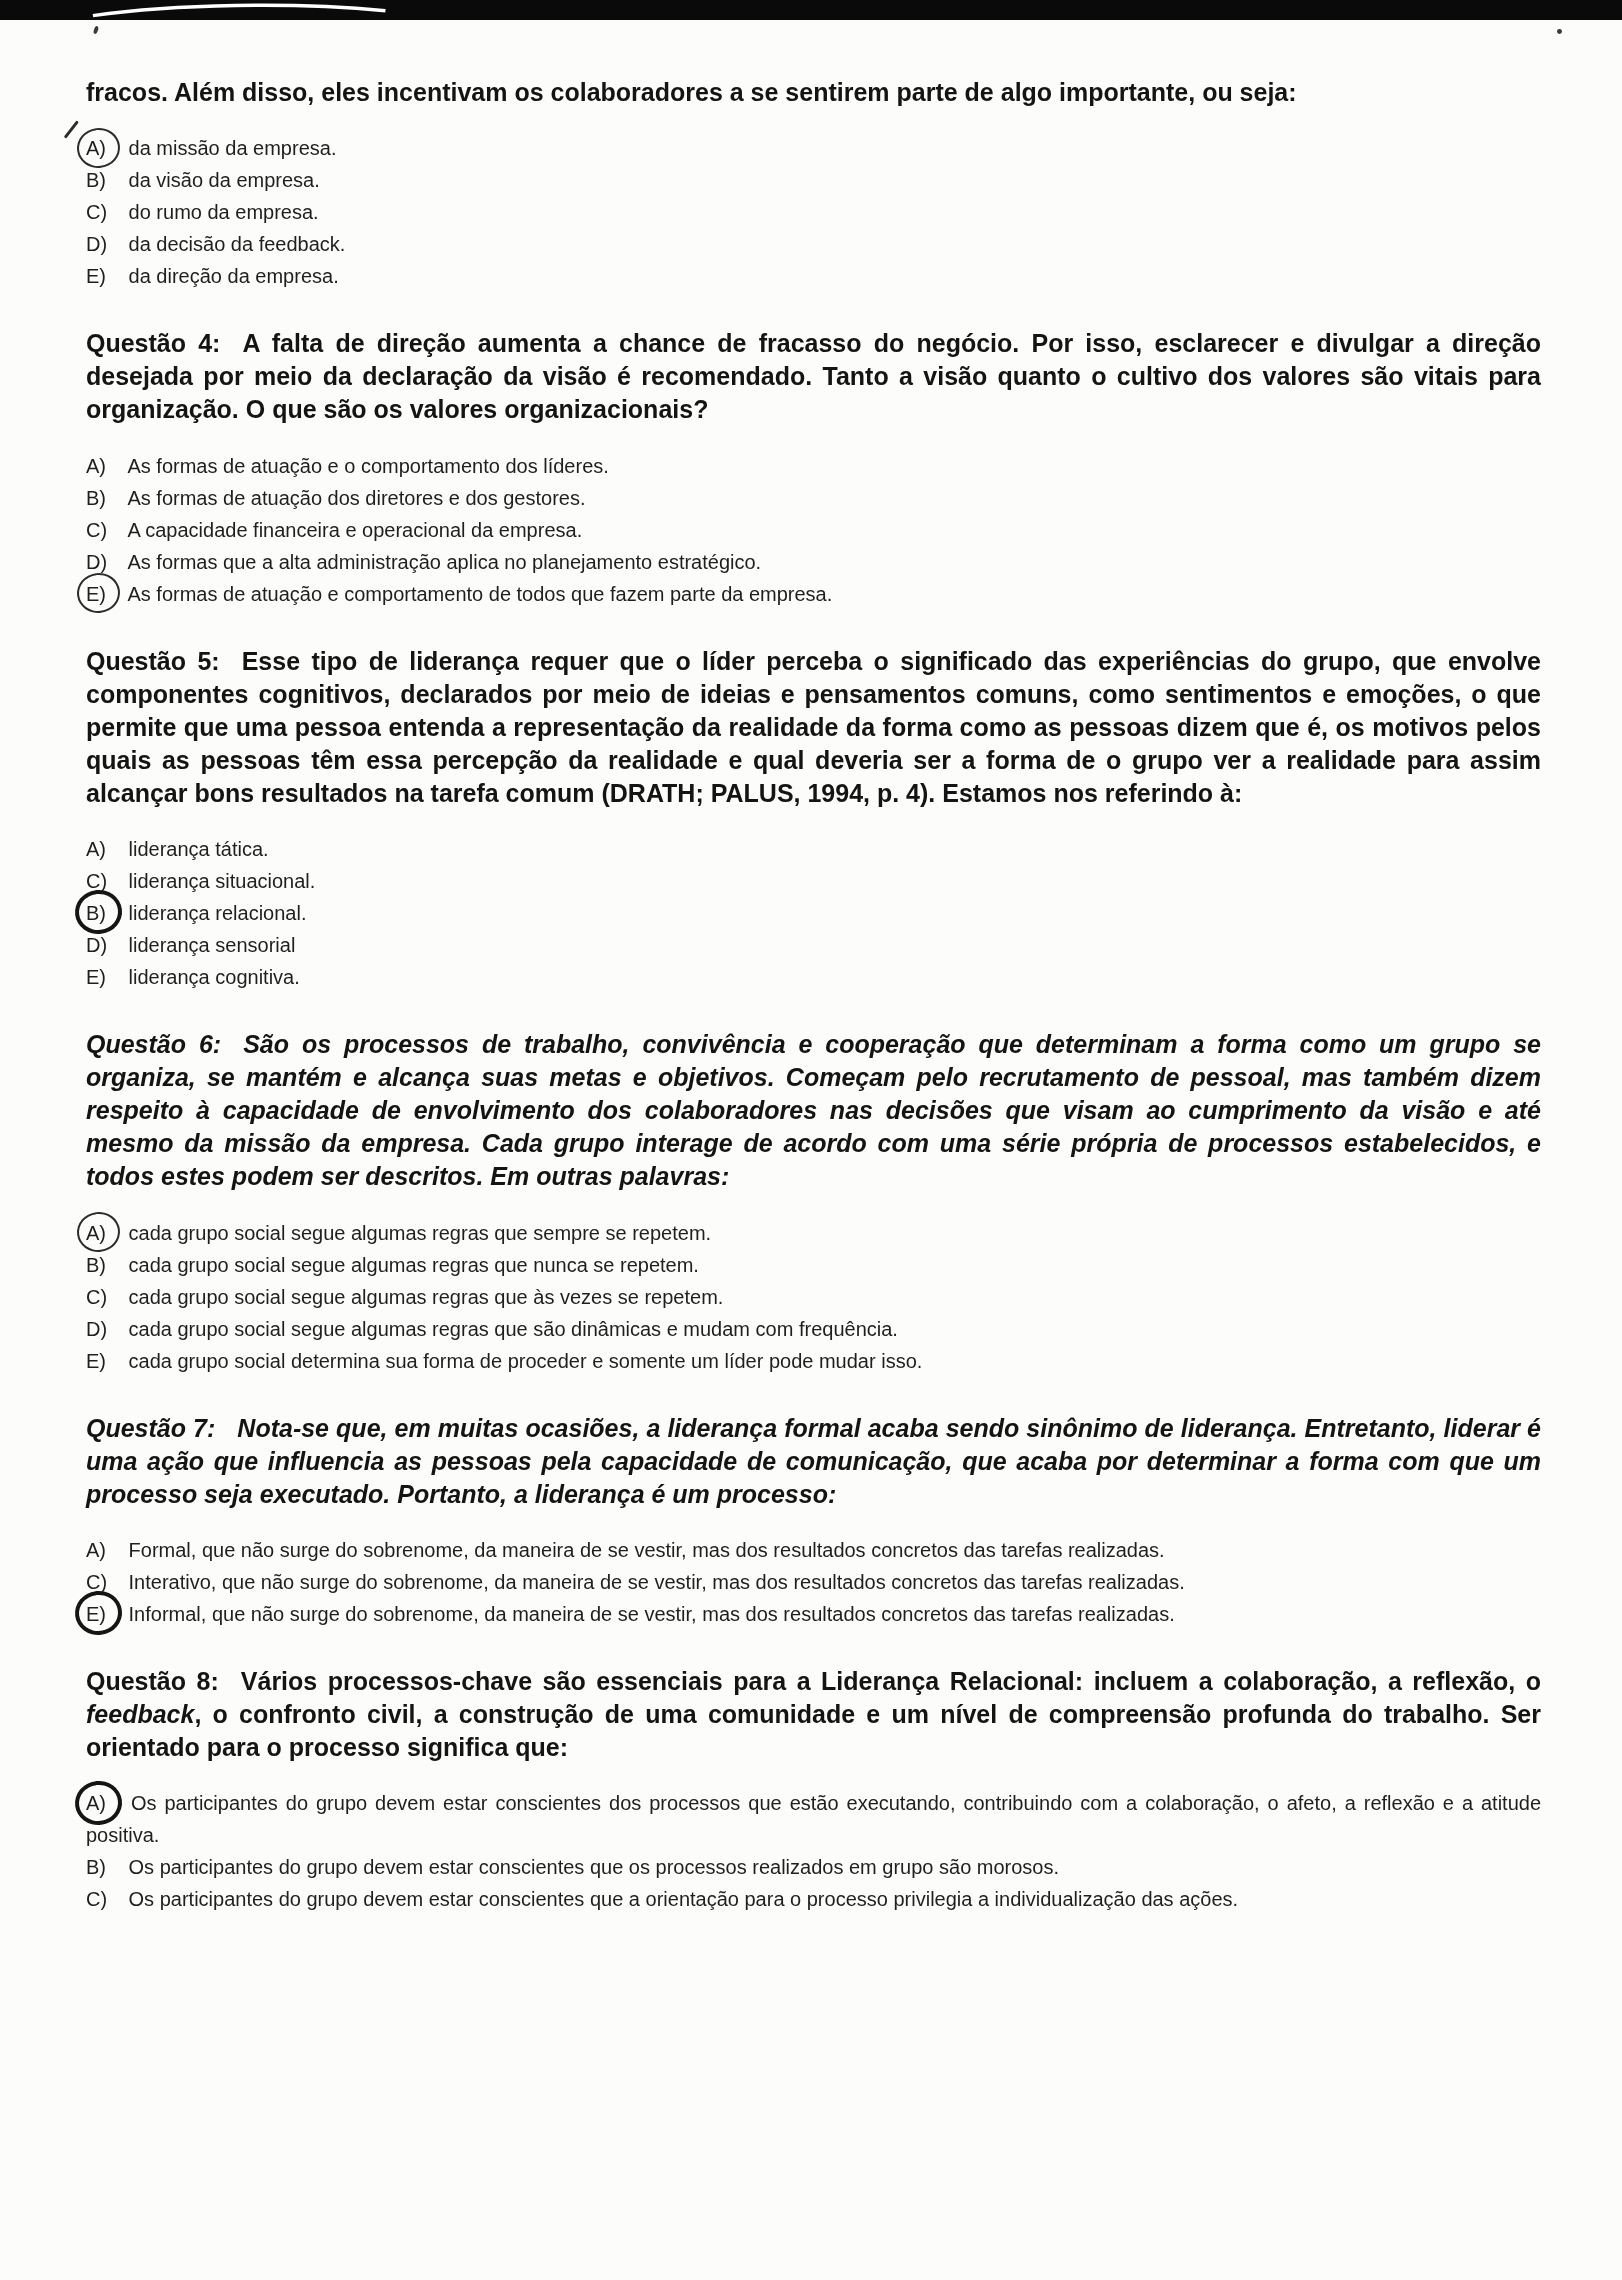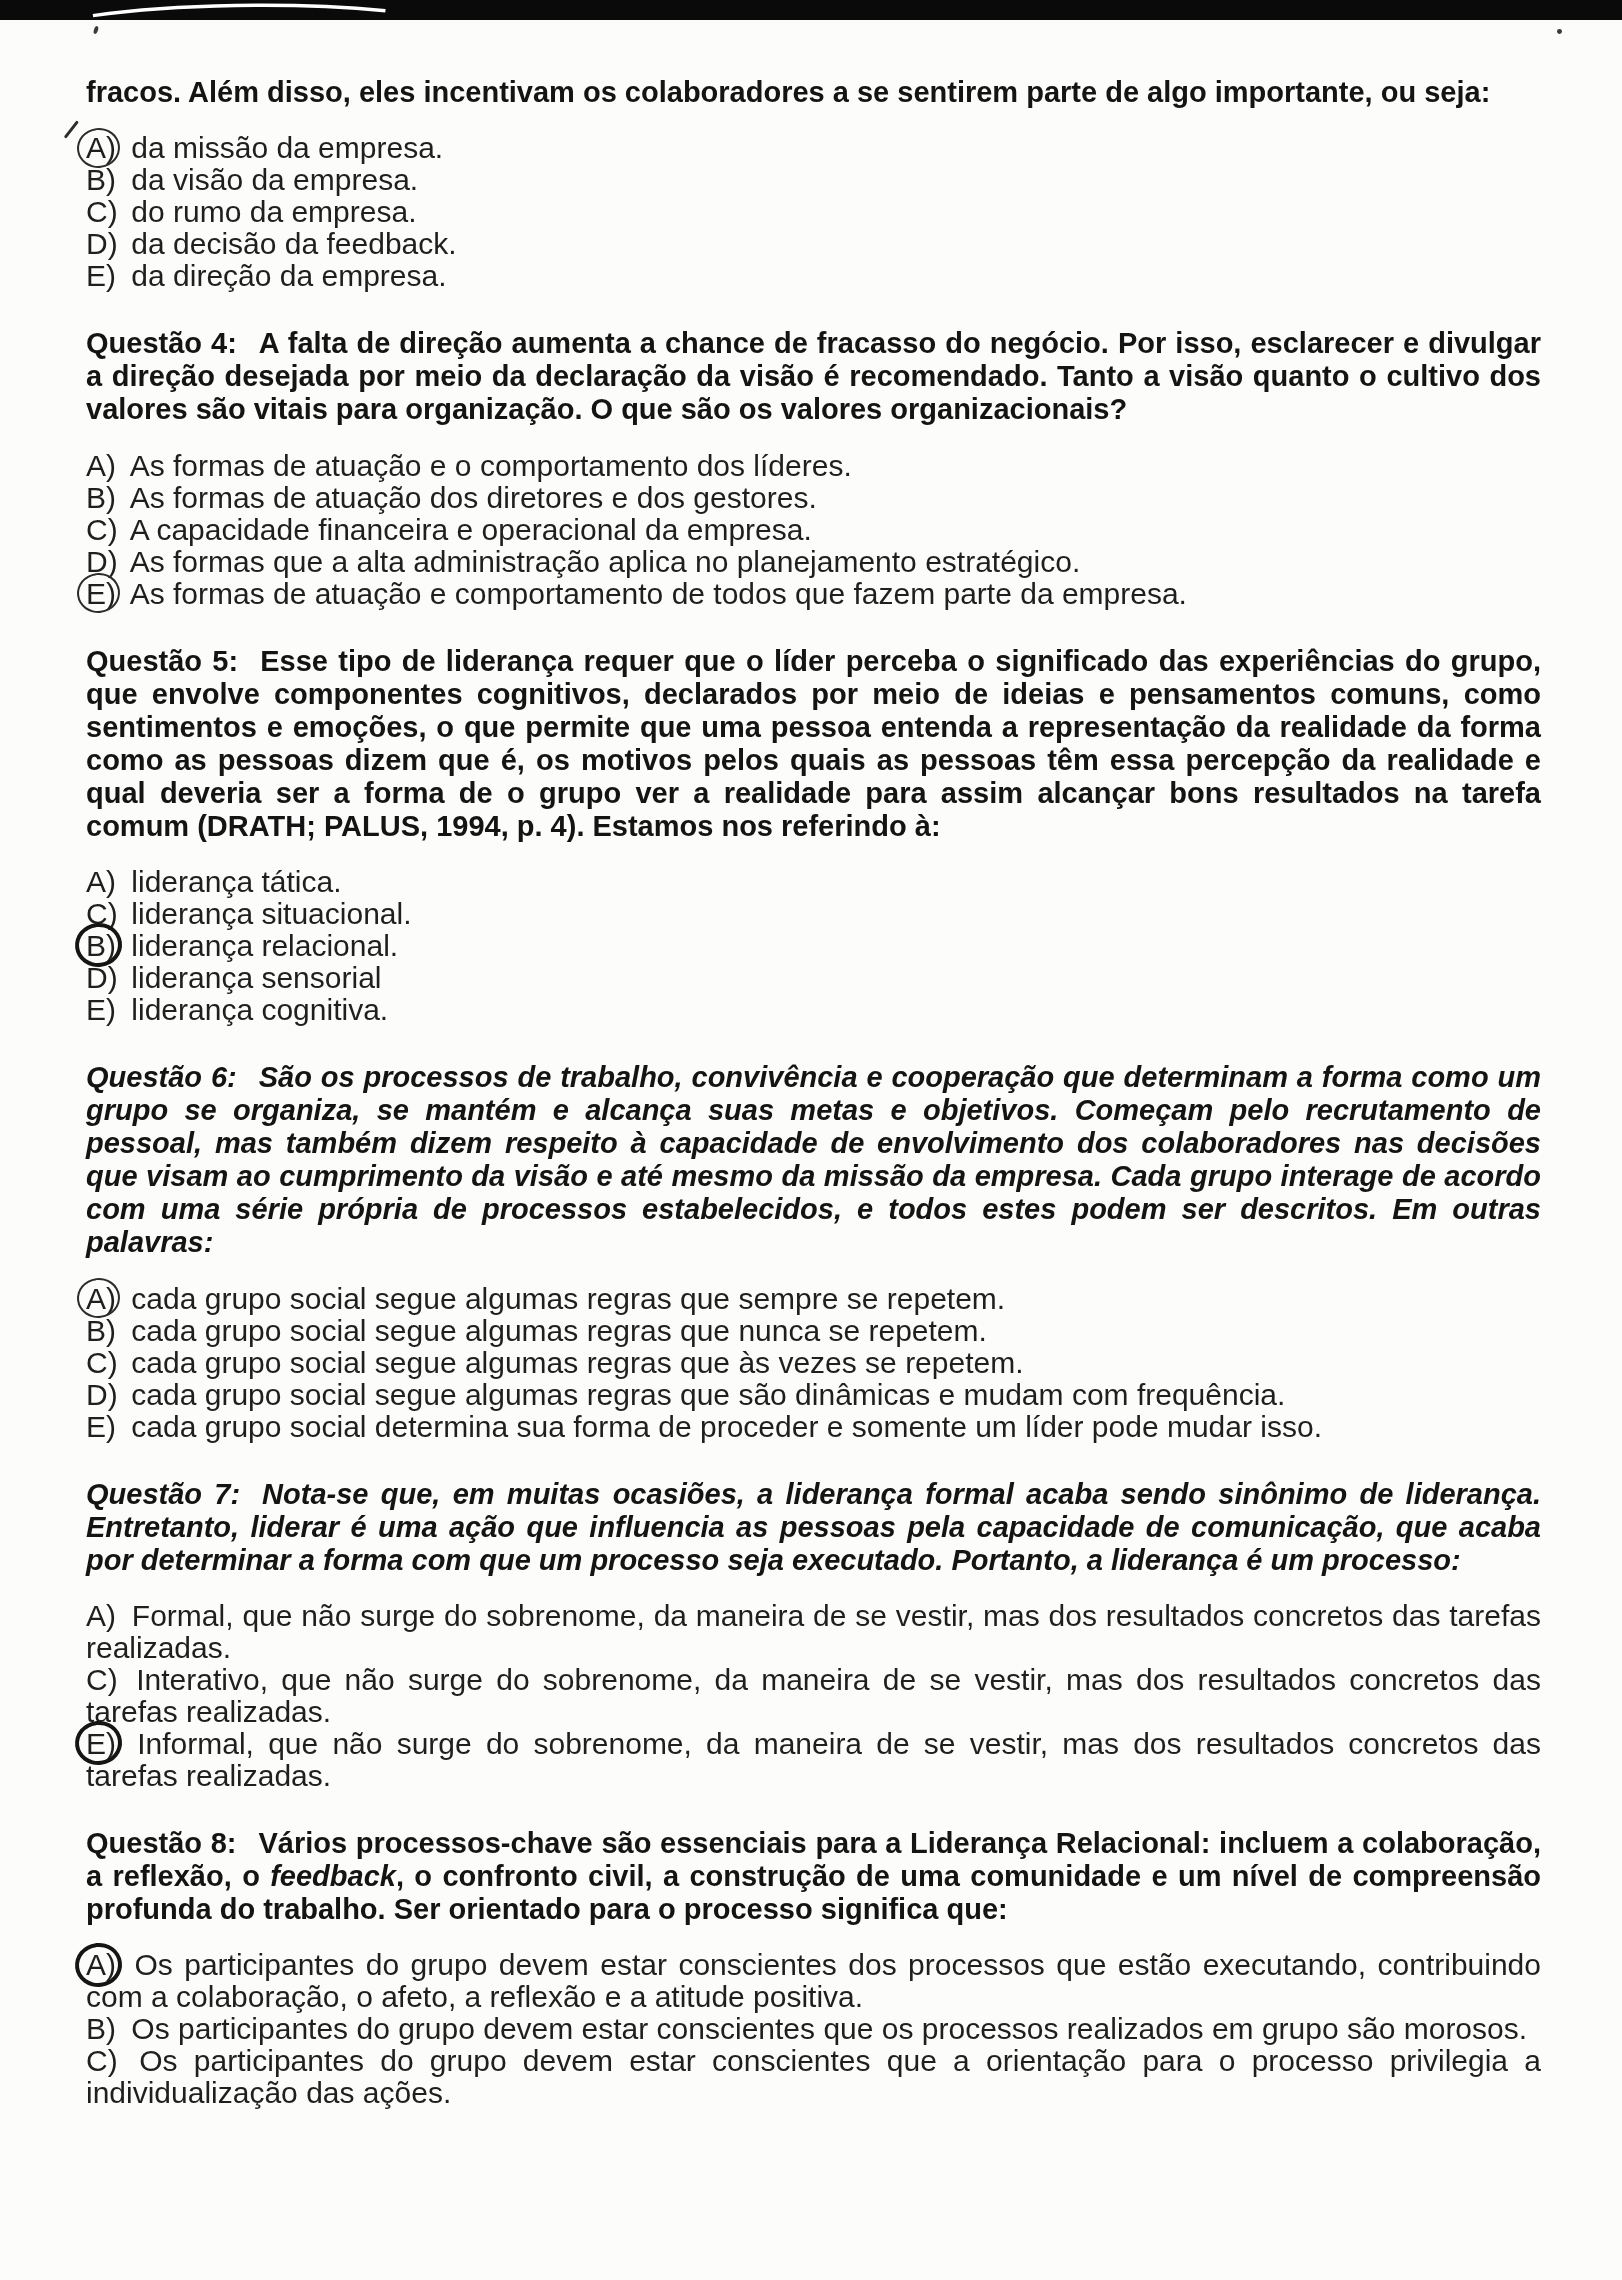--- a/index.html
+++ b/index.html
@@ -16,26 +16,26 @@
     position:absolute;top:0;left:0;width:1623px;height:19.5px;
     background:#0a0a0a;
   }
   .top-bar svg{position:absolute;left:0;top:0;display:block;}
   .speck{position:absolute;background:#3a3a3a;border-radius:50%;}
   .s1{left:94px;top:26px;width:3.9px;height:7.8px;transform:rotate(18deg);}
   .s2{left:1557px;top:29px;width:4.9px;height:4.9px;}
   .content{position:absolute;left:86px;top:76px;width:1455px;}
   p{margin:0;}
   .stem{
-    font-weight:bold;font-size:29px;line-height:33px;
+    font-weight:bold;font-size:25px;line-height:33px;
     text-align:justify;margin-bottom:23.4px;color:#141414;
   }
   .stem.it{font-style:italic;}
   .q-label{margin-right:22px;white-space:nowrap;}
-  .opts{margin-bottom:35px;font-size:30px;line-height:32px;}
+  .opts{margin-bottom:35px;font-size:20px;line-height:32px;}
   .opt{text-align:justify;color:#1f1f1f;}
   .letter{display:inline-block;min-width:37px;position:relative;}
   .circ::before{
     content:"";position:absolute;left:-8.8px;right:2.9px;top:-4.9px;bottom:-2.9px;
     border:2.4px solid #2c2c2c;border-radius:50%;transform:rotate(-7deg);
   }
   .circ.heavy::before{
     border-width:4.9px;border-color:#151515;
     left:-10.7px;right:1px;top:-6.8px;bottom:-4.9px;
   }

